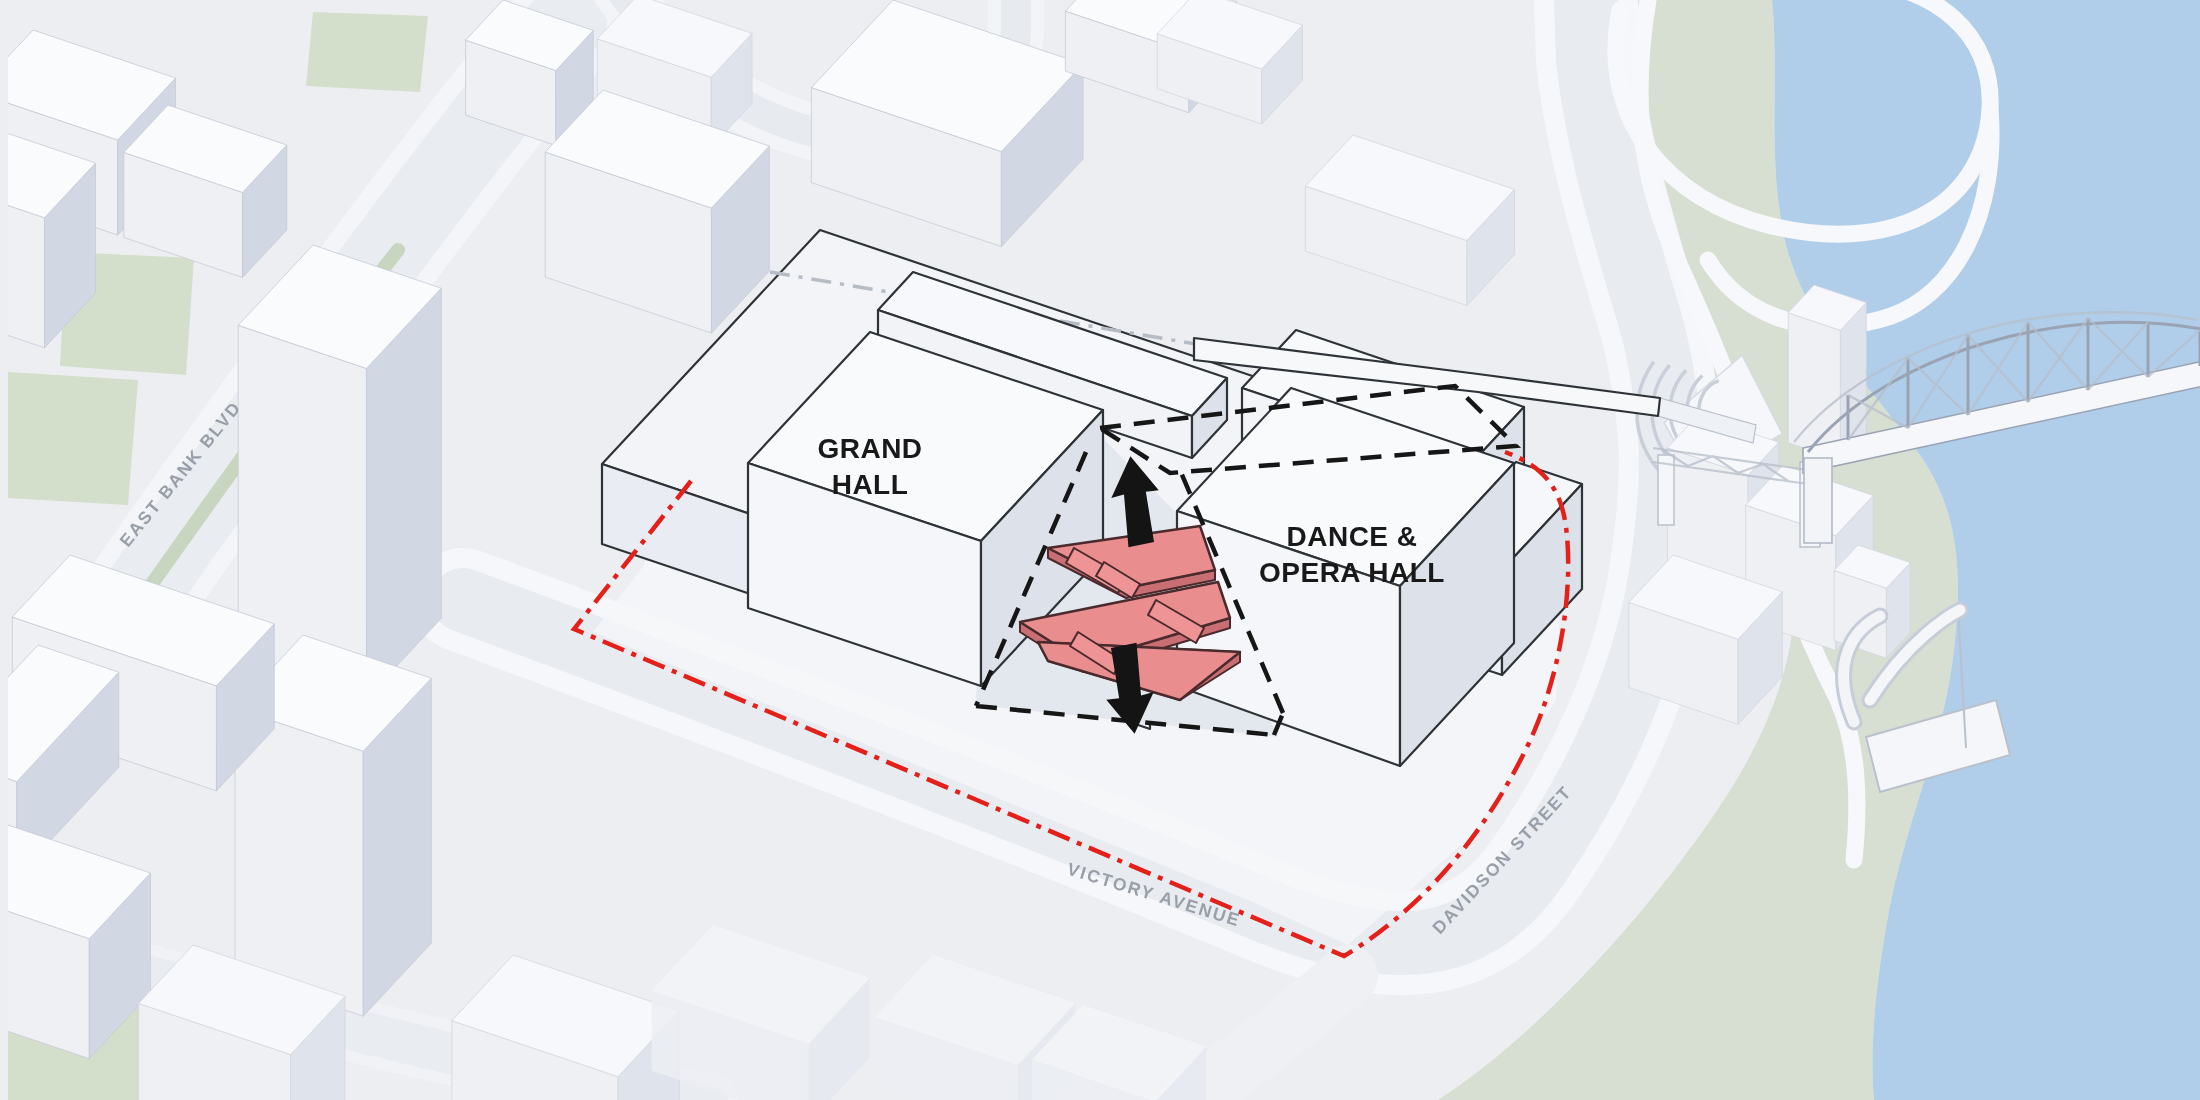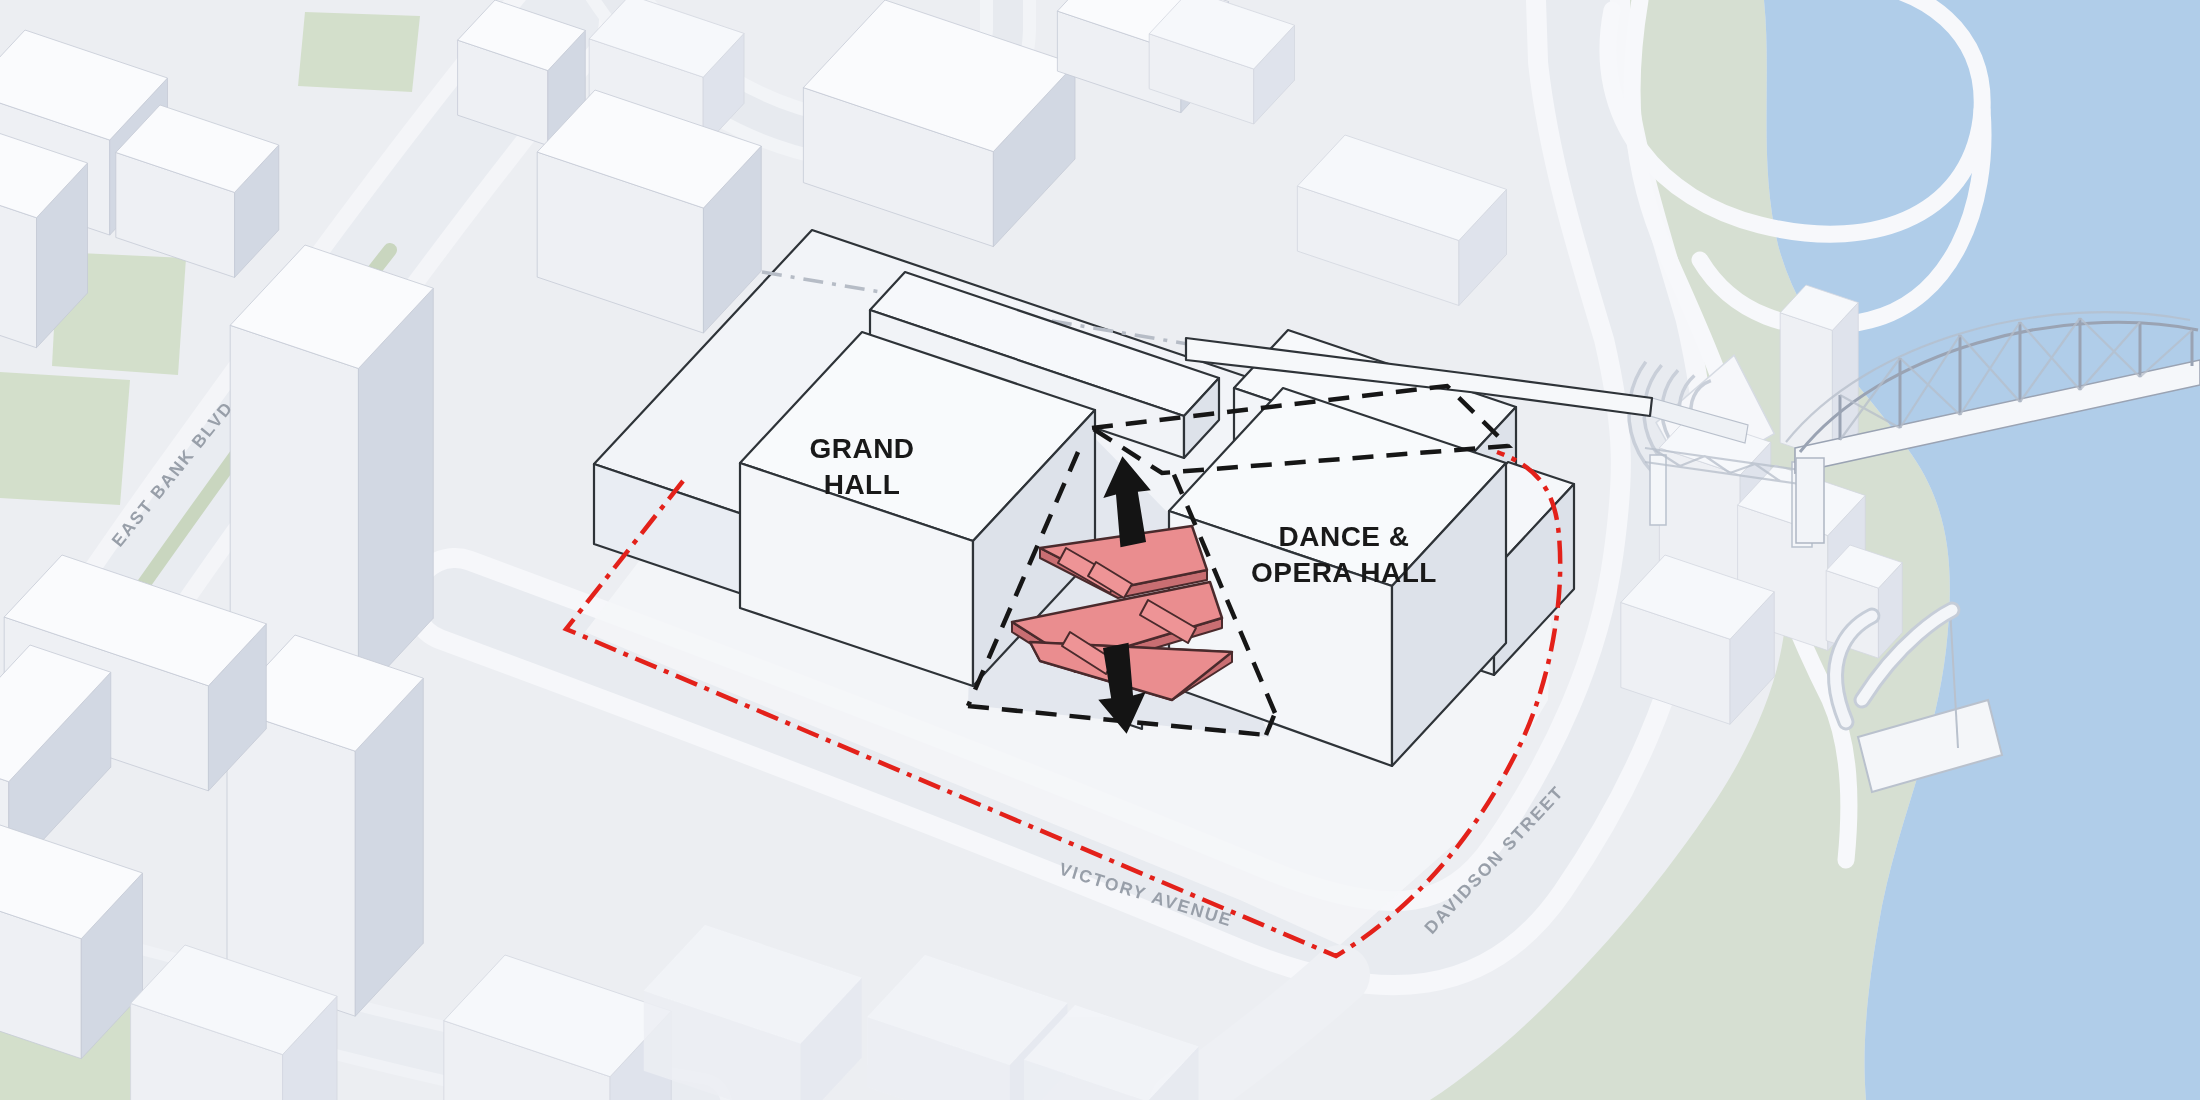--- a/index.html
+++ b/index.html
@@ -1,16 +1,16 @@
 <!DOCTYPE html>
 <html><head>
 <meta charset="utf-8">
 <style>
   html,body{margin:0;padding:0;background:#eceef2;overflow:hidden;}
-  .stage{position:relative;width:1753px;height:1100px;font-family:"Liberation Sans",sans-serif;}
+  .stage{position:relative;width:1753px;height:1100px;font-family:"Liberation Sans",sans-serif;margin-left:8px;}
   svg{display:block;}
   text{font-family:"Liberation Sans",sans-serif;}
   .hall-label{font-size:28px;font-weight:bold;letter-spacing:.5px;text-anchor:middle;}
   .street-label{font-size:17.5px;font-weight:bold;letter-spacing:2px;}
   
   .v1 .roof{fill:#fafbfd}.v1 .sw{fill:#eef0f4}.v1 .se{fill:#d2d8e3}
   .v1 polygon{stroke:#c5cad6;stroke-width:.8}
   .v2 .roof{fill:#f6f8fb}.v2 .sw{fill:#eef0f4}.v2 .se{fill:#dfe3ec}
   .v2 polygon{stroke:#d3d7df;stroke-width:.8}
   .v3{opacity:.85}.v3 .roof{fill:#f3f5f9}.v3 .sw{fill:#edeff4}.v3 .se{fill:#e6e9f0}

